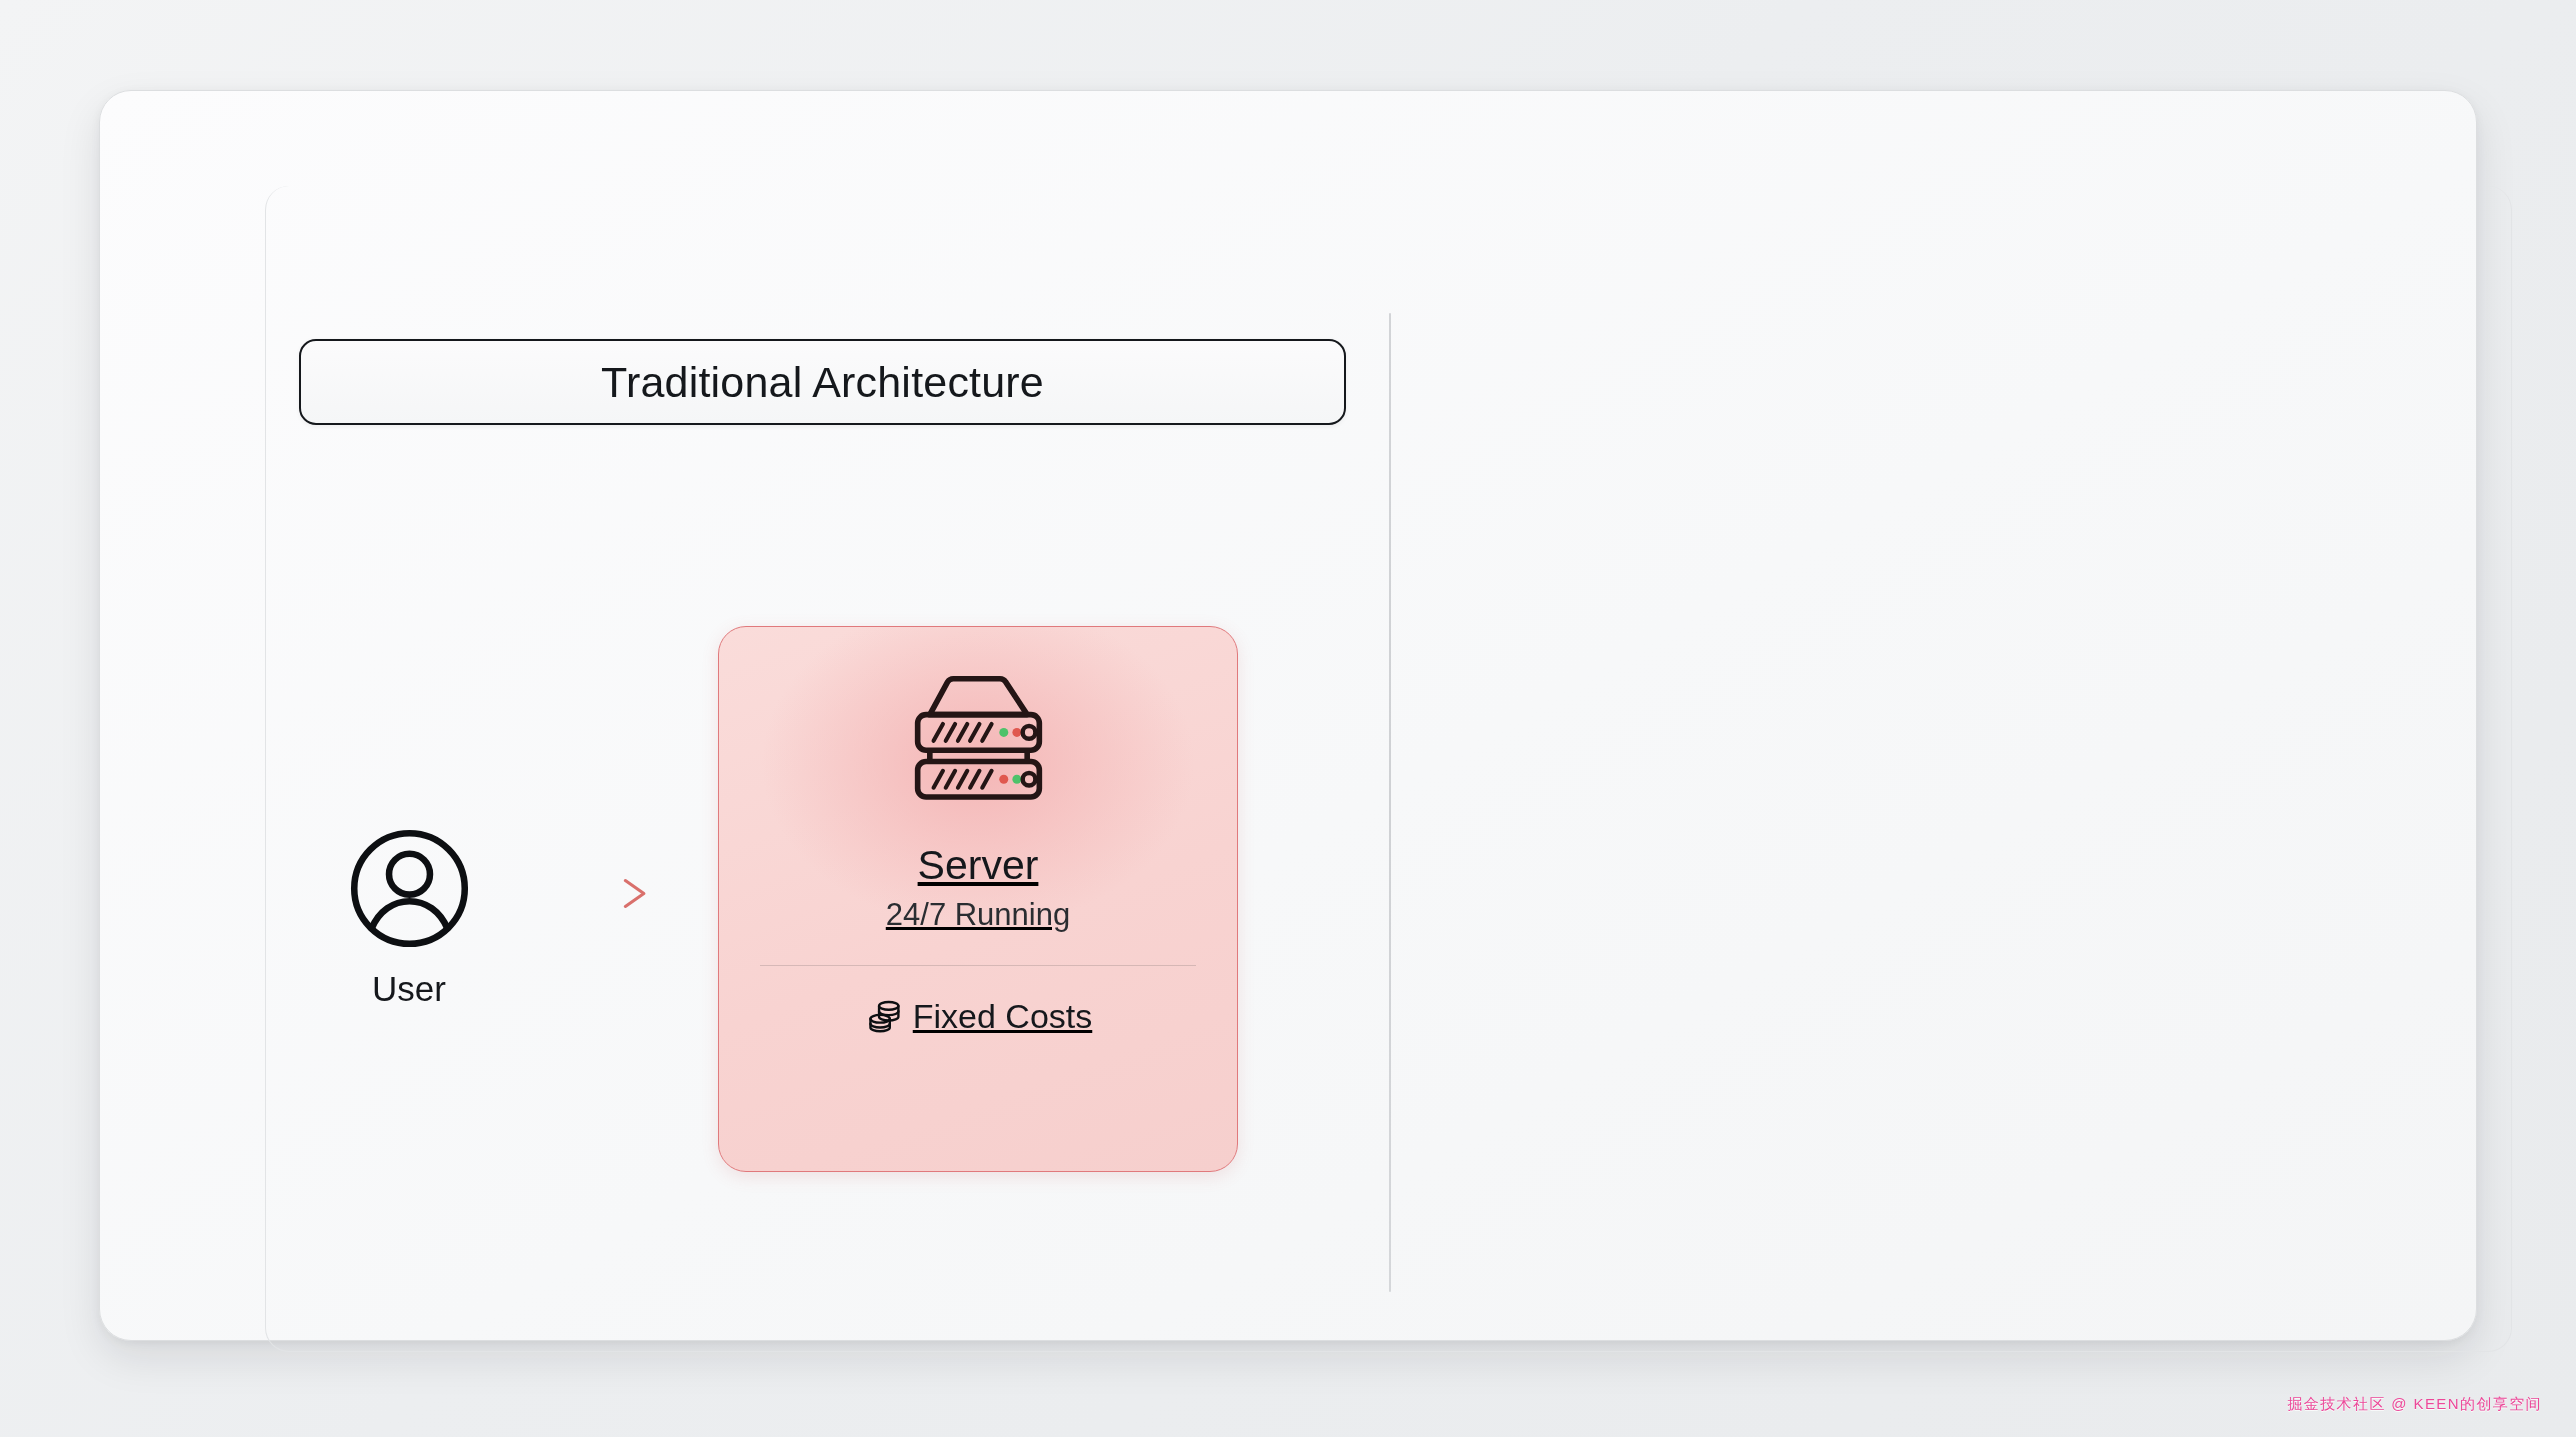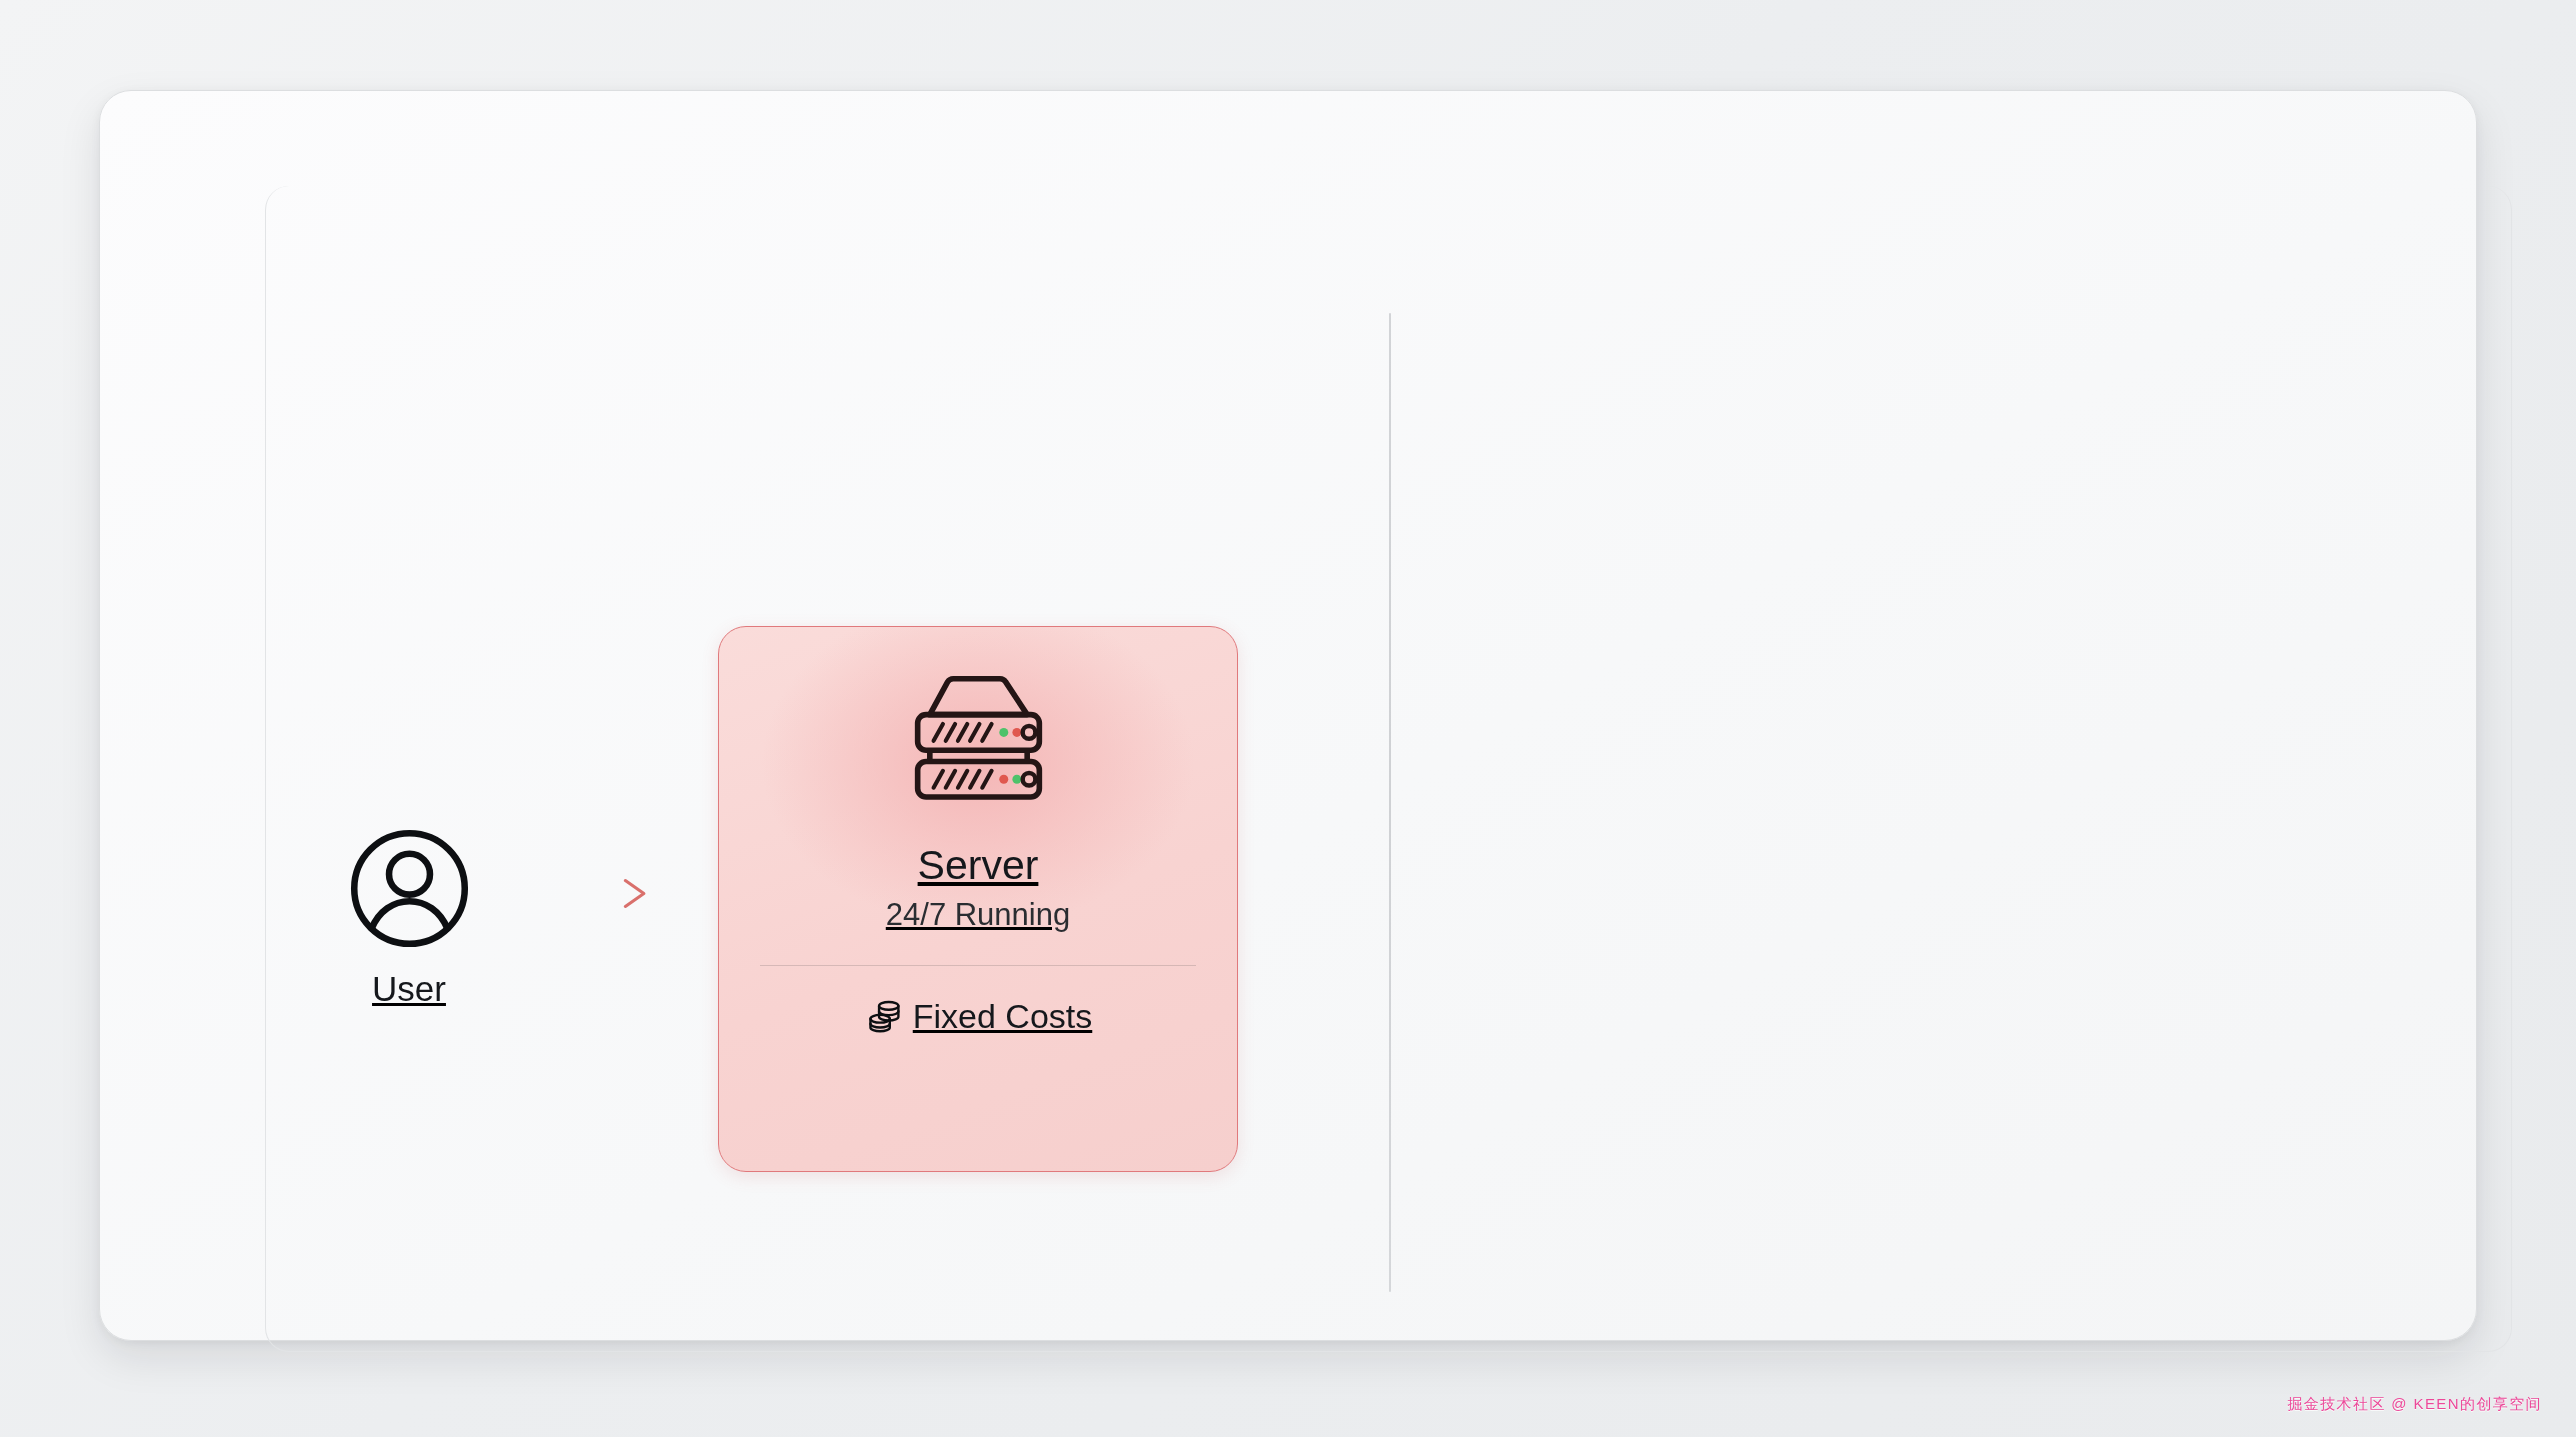--- a/index.html
+++ b/index.html
@@ -93,21 +93,20 @@
     align-items: flex-start;
   }
   #flow-traditional { left: 234px;  top: 524px; }
 
   
   .node {
     display: flex;
     flex-direction: column;
     align-items: center;
     width: 150px;
-    text-decoration: underline;
   }
   .node-icon {
     height: 131px;
     display: flex;
     align-items: center;
     justify-content: center;
     margin-top: 208px;
   }
   .node-label {
     margin-top: 15px;
@@ -203,20 +202,23 @@
 <body>
 
 <div id="outer-card">
 
   <div id="inner-panel"></div>
 
   <div id="center-divider"></div>
 
   <div class="column" id="column-traditional">
 
+    <div class="section-header" id="header-traditional">
+      <span class="section-header-text">Traditional Architecture</span>
+    </div>
 
     <div class="flow-row" id="flow-traditional">
 
       <div class="node">
         <div class="node-icon">
           <svg width="131" height="131" viewBox="0 0 64 64" fill="none" stroke="#0d0f12" stroke-width="3.2" stroke-linecap="round" stroke-linejoin="round">
             <circle cx="32" cy="32" r="27"></circle>
             <circle cx="32" cy="25" r="10"></circle>
             <path d="M13.5 51.5c3.6-8.5 10.6-13.3 18.5-13.3s14.9 4.8 18.5 13.3"></path>
           </svg>

